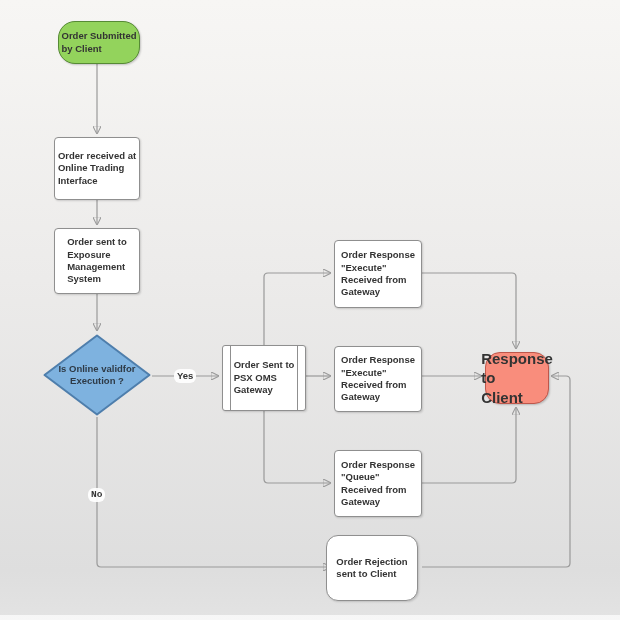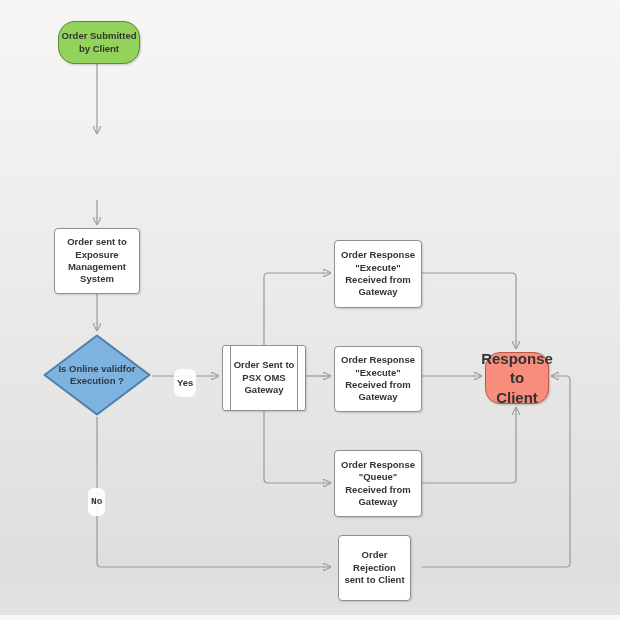--- a/index.html
+++ b/index.html
@@ -22,21 +22,20 @@
     fill: none;
     stroke: #999999;
     stroke-width: 1.2;
   }
 
   .node {
     position: absolute;
     display: flex;
     align-items: center;
     justify-content: center;
-    text-align: center;
     white-space: pre-line;
     font-size: 9.5px;
     font-weight: bold;
     color: #333333;
     line-height: 1.3;
     box-sizing: border-box;
   }
 
   .process {
     background: #ffffff;
@@ -88,21 +87,21 @@
   }
   .predef-bar.left  { left: 7px; }
   .predef-bar.right { right: 7px; }
 
   .edge-label {
     position: absolute;
     font-size: 9.5px;
     font-weight: bold;
     color: #333333;
     background: rgba(255,255,255,0.92);
-    padding: 7px 3px;
+    padding: 0 3px;
     border-radius: 6px;
     line-height: 14px;
   }
 
   #bottom-strip {
     position: absolute;
     left: 0; right: 0; bottom: 0;
     height: 5px;
     background: rgba(255,255,255,0.7);
   }
@@ -128,20 +127,23 @@
     <path d="M422 273 L512 273 Q516 273 516 277 L516 348" marker-end="url(#arrow)"></path>
     <path d="M422 376 L481 376" marker-end="url(#arrow)"></path>
     <path d="M422 483 L512 483 Q516 483 516 479 L516 408" marker-end="url(#arrow)"></path>
     <path d="M97 417 L97 563 Q97 567 101 567 L330 567" marker-end="url(#arrow)"></path>
     <path d="M422 567 L566 567 Q570 567 570 563 L570 380 Q570 376 566 376 L552 376" marker-end="url(#arrow)"></path>
   </svg>
 
   <div class="node terminator-start" style="left:58px; top:21px; width:82px; height:43px;">Order Submitted
 by Client</div>
 
+  <div class="node process" style="left:54px; top:137px; width:86px; height:63px;">Order received at
+Online Trading
+Interface</div>
 
   <div class="node process" style="left:54px; top:228px; width:86px; height:66px;">Order sent to
 Exposure
 Management
 System</div>
 
   <div class="decision-wrap">
     <svg width="108" height="82" viewBox="0 0 108 82">
       <polygon points="54,1.5 106.5,41 54,80.5 1.5,41" fill="#7EB2DF" stroke="#4E7EAC" stroke-width="2" stroke-linejoin="round"></polygon>
     </svg>
@@ -168,21 +170,21 @@
 Gateway</div>
 
   <div class="node process" style="left:334px; top:450px; width:88px; height:67px;">Order Response
 "Queue"
 Received from
 Gateway</div>
 
   <div class="node terminator-end" style="left:485px; top:352px; width:64px; height:52px;">Response to
 Client</div>
 
-  <div class="node process" style="left:338px; top:535px; width:73px; height:66px;">Order Rejection
+  <div class="node process" style="left:326px; top:535px; width:92px; height:66px;border-radius:12px;">Order Rejection
 sent to Client</div>
 
   <span class="edge-label" style="left:174px; top:369px;">Yes</span>
 
   <span class="edge-label" style="left:88px; top:488px;font-family:Liberation Mono, monospace;">No</span>
 
   <div id="bottom-strip"></div>
 </div>
 
 </body></html>

